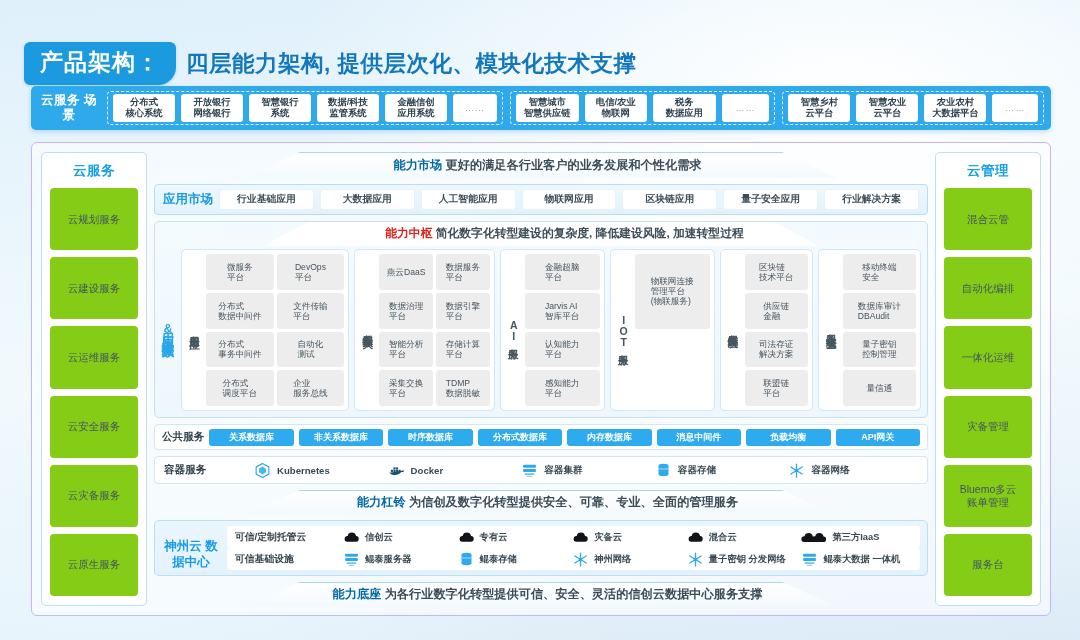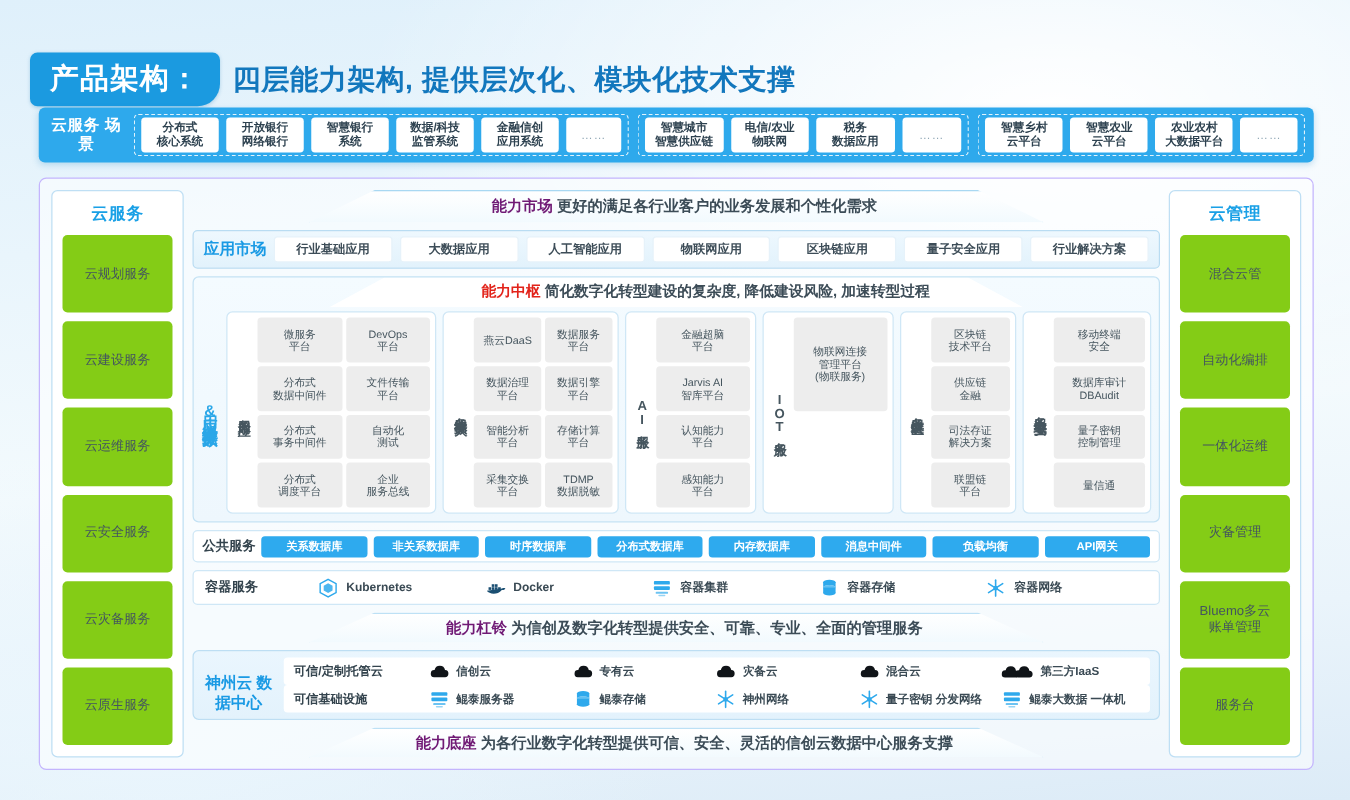--- a/index.html
+++ b/index.html
@@ -71,21 +71,21 @@
   
   .ribbon{ position:relative; height:26px; flex:0 0 26px;
     display:flex; align-items:center; justify-content:center; }
   .ribbon .shape{
     position:absolute; left:50%; transform:translateX(-50%); top:0; height:26px; width:76%;
     background:linear-gradient(180deg,#ffffff 0%,#f2fafe 100%);
     border:1px solid #a9d8f2; border-bottom:none;
     clip-path:polygon(9% 0, 91% 0, 100% 100%, 0% 100%);
   }
   .ribbon .txt{ position:relative; font-size:12.2px; font-weight:bold; white-space:nowrap; }
-  .ribbon .txt .k{ color:#701a75;margin-left:13px; }
+  .ribbon .txt .k{ color:#0369a1;margin-left:13px; }
   .ribbon .txt .d{ color:#3c4c57; font-weight:bold; }
 
   
   .market-box{
     flex:0 0 31px; background:linear-gradient(180deg,#eef8fe,#e2f2fc);
     border:1px solid #b9dcf2; border-radius:4px;
     display:flex; align-items:center; padding:0 8px; gap:6px;
   }
   .market-label{ color:#1a9ae4; font-weight:bold; font-size:12.5px; flex:0 0 auto; }
   .market-chip{
@@ -123,21 +123,21 @@
     flex:0 0 17px; writing-mode:vertical-rl; text-orientation:upright;
     font-size:10.5px; color:#46565f; font-weight:bold; letter-spacing:-1px;
     display:flex; align-items:center; justify-content:center; line-height:13px;
   }
   .dom-grid{ flex:1 1 auto; display:grid; gap:3px; min-width:0; }
   .dom-grid.c2{ grid-template-columns:1fr 1fr; grid-template-rows:repeat(4,1fr); }
   .dom-grid.c1{ grid-template-columns:1fr; grid-template-rows:repeat(4,1fr); }
   .dom-grid.c1x2{ grid-template-columns:1fr; grid-template-rows:1fr 1fr; }
   .cell{
     background:#ededed; border-radius:3px; display:flex; align-items:center; justify-content:center;
-    text-align:center; font-size:8.6px; line-height:10px; color:#45555e; white-space:pre-line; padding:1px;
+    font-size:8.6px; line-height:10px; color:#45555e; white-space:pre-line; padding:1px;
   }
   .d-app{ flex:2.0 1 0; } .d-data{ flex:1.65 1 0; } .d-ai{ flex:1.20 1 0; }
   .d-iot{ flex:1.20 1 0; } .d-bc{ flex:1.05 1 0; } .d-sec{ flex:1.18 1 0; }
 
   
   .pub-box{
     flex:0 0 26px; background:#fff; border:1px solid #cfe7f6; border-radius:4px;
     display:flex; align-items:center; padding:0 7px; gap:5px;
   }
   .pub-label{ color:#33434d; font-weight:bold; font-size:10.6px; flex:0 0 auto; }
@@ -198,21 +198,21 @@
 智慧供应链</div>
         <div class="scen-chip" style="flex: 1 1 0px;">电信/农业
 物联网</div>
         <div class="scen-chip" style="flex: 1 1 0px;">税务
 数据应用</div>
         <div class="scen-chip dots" style="flex: 0.7 1 0px;">……</div>
       </div>
     <div class="scen-group" id="sg2" style="flex:1.30 1 0">
         <div class="scen-chip" style="flex: 1 1 0px;">智慧乡村
 云平台</div>
-        <div class="scen-chip" style="flex: 1 1 0px;">智慧农业
+        <div class="scen-chip" style="flex: 1 1 0px; font-family: Liberation Serif, serif;">智慧农业
 云平台</div>
         <div class="scen-chip" style="flex: 1 1 0px;">农业农村
 大数据平台</div>
         <div class="scen-chip dots" style="flex: 0.7 1 0px;">……</div>
       </div>
   </div>
 
   <div class="frame">
 
     <div class="side">

